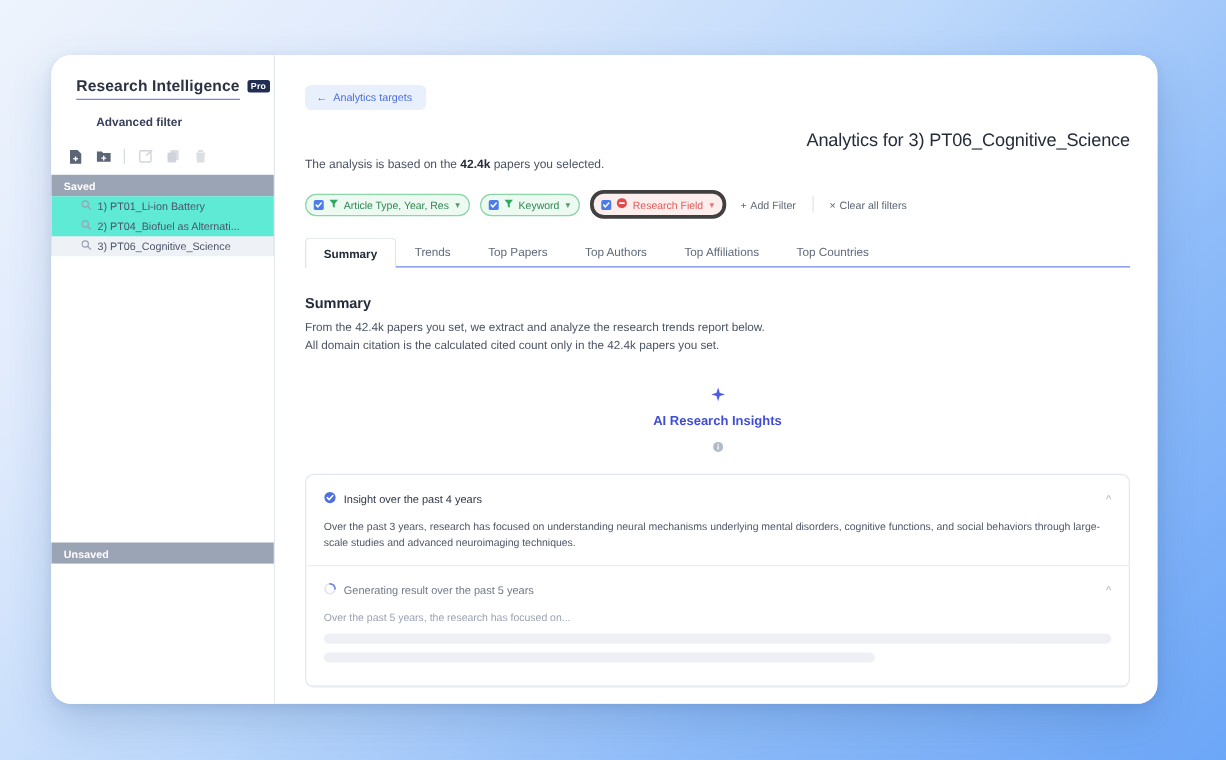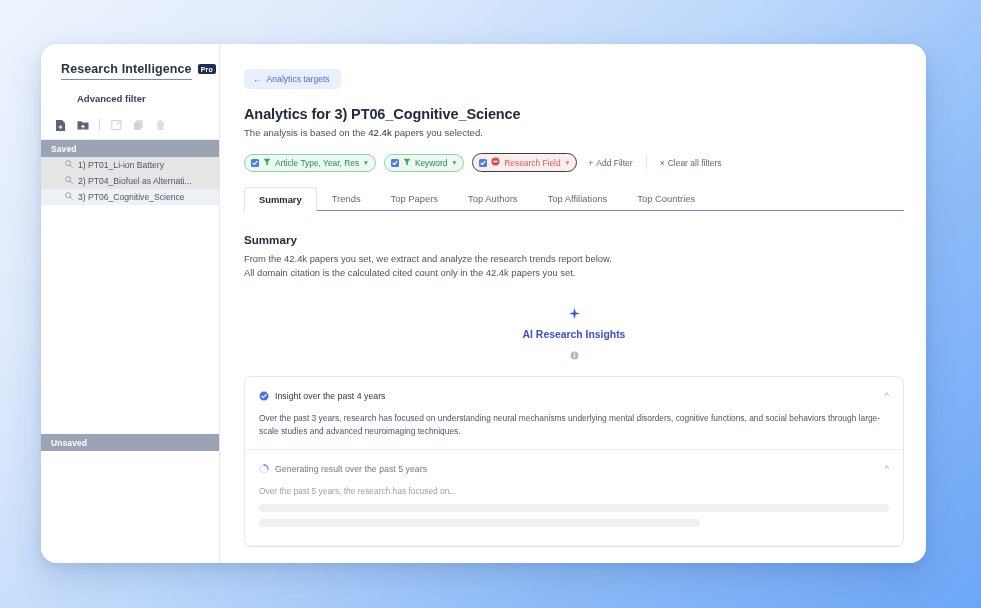--- a/index.html
+++ b/index.html
@@ -67,21 +67,21 @@
   .tool-btn.dim { opacity:.35; cursor:default;}
   .tool-sep { width:1px; height:12px; background:#d6dae2; margin:0 1px; }
 
   .group-header {
     background:#9ba4b5;
     color:#ffffff;
     font-size:8.5px; font-weight:bold;
     padding: 3.5px 0 3.5px 10px;
     letter-spacing:.1px;
   }
-  .saved-list { background:#e5e5e5; }
+  .saved-list { background:#5eead4; }
   .list-item {
     display:flex; align-items:center; gap:5px;
     padding: 3px 6px 3px 24px;
     font-size:8.6px; color:#4d5668;
     cursor:pointer; white-space:nowrap;
   }
   .list-item.selected { background:#eef1f6; }
   .list-item .mag { color:#9aa3b2; flex:none; }
   .spacer-fill { flex:1; background:#ffffff; }
 
@@ -96,40 +96,41 @@
   .back-btn {
     display:inline-flex; align-items:center; gap:5px;
     background:#e8effd; color:#4d6fe0;
     font-size:8.6px; font-weight:500;
     border-radius:5px; padding:5px 11px 5px 9px;
     border:none; cursor:pointer;
     font-family:"Liberation Sans", sans-serif;
   }
   .page-title {
     margin: 17px 0 0 0;
-    font-size: 14.5px; font-weight:bold; color:#242b3a;
+    font-size: 14.5px; font-weight:normal; color:#242b3a;
     letter-spacing:-.1px;
+    text-align:right;
   }
   .page-sub {
     margin: 5px 0 0 0;
     font-size:9.6px; color:#4a5263;
   }
-  .page-sub b { color:#262d3c; font-weight:normal; }
+  .page-sub b { color:#262d3c; font-weight:bold; }
 
   .chips-row {
     display:flex; align-items:center; gap:8px;
     margin-top: 15px;
   }
   .chip {
     display:inline-flex; align-items:center; gap:4px;
     border-radius:11px; padding:3px 7px 3px 6px;
     font-size:8.4px; cursor:pointer; white-space:nowrap;justify-content:space-between;
   }
   .chip.green { background:#ecfaf1; border:1px solid #8bd5a8; color:#2f8552; }
-  .chip.red   { background:#fdeeee; border:1px solid #404040; color:#e05a5a; }
+  .chip.red   { background:#fdeeee; border:3px solid #404040; color:#e05a5a; }
   .chip .cbx {
     width:8px; height:8px; border-radius:1.5px;
     background:#4d7ce8; display:inline-flex;
     align-items:center; justify-content:center; flex:none;
   }
   .chip .cbx svg { display:block; }
   .chip .cv { font-size:7.5px; opacity:.8; margin-left:1px; }
   .ghost-btn {
     display:inline-flex; align-items:center; gap:3px;
     background:none; border:none; cursor:pointer;

